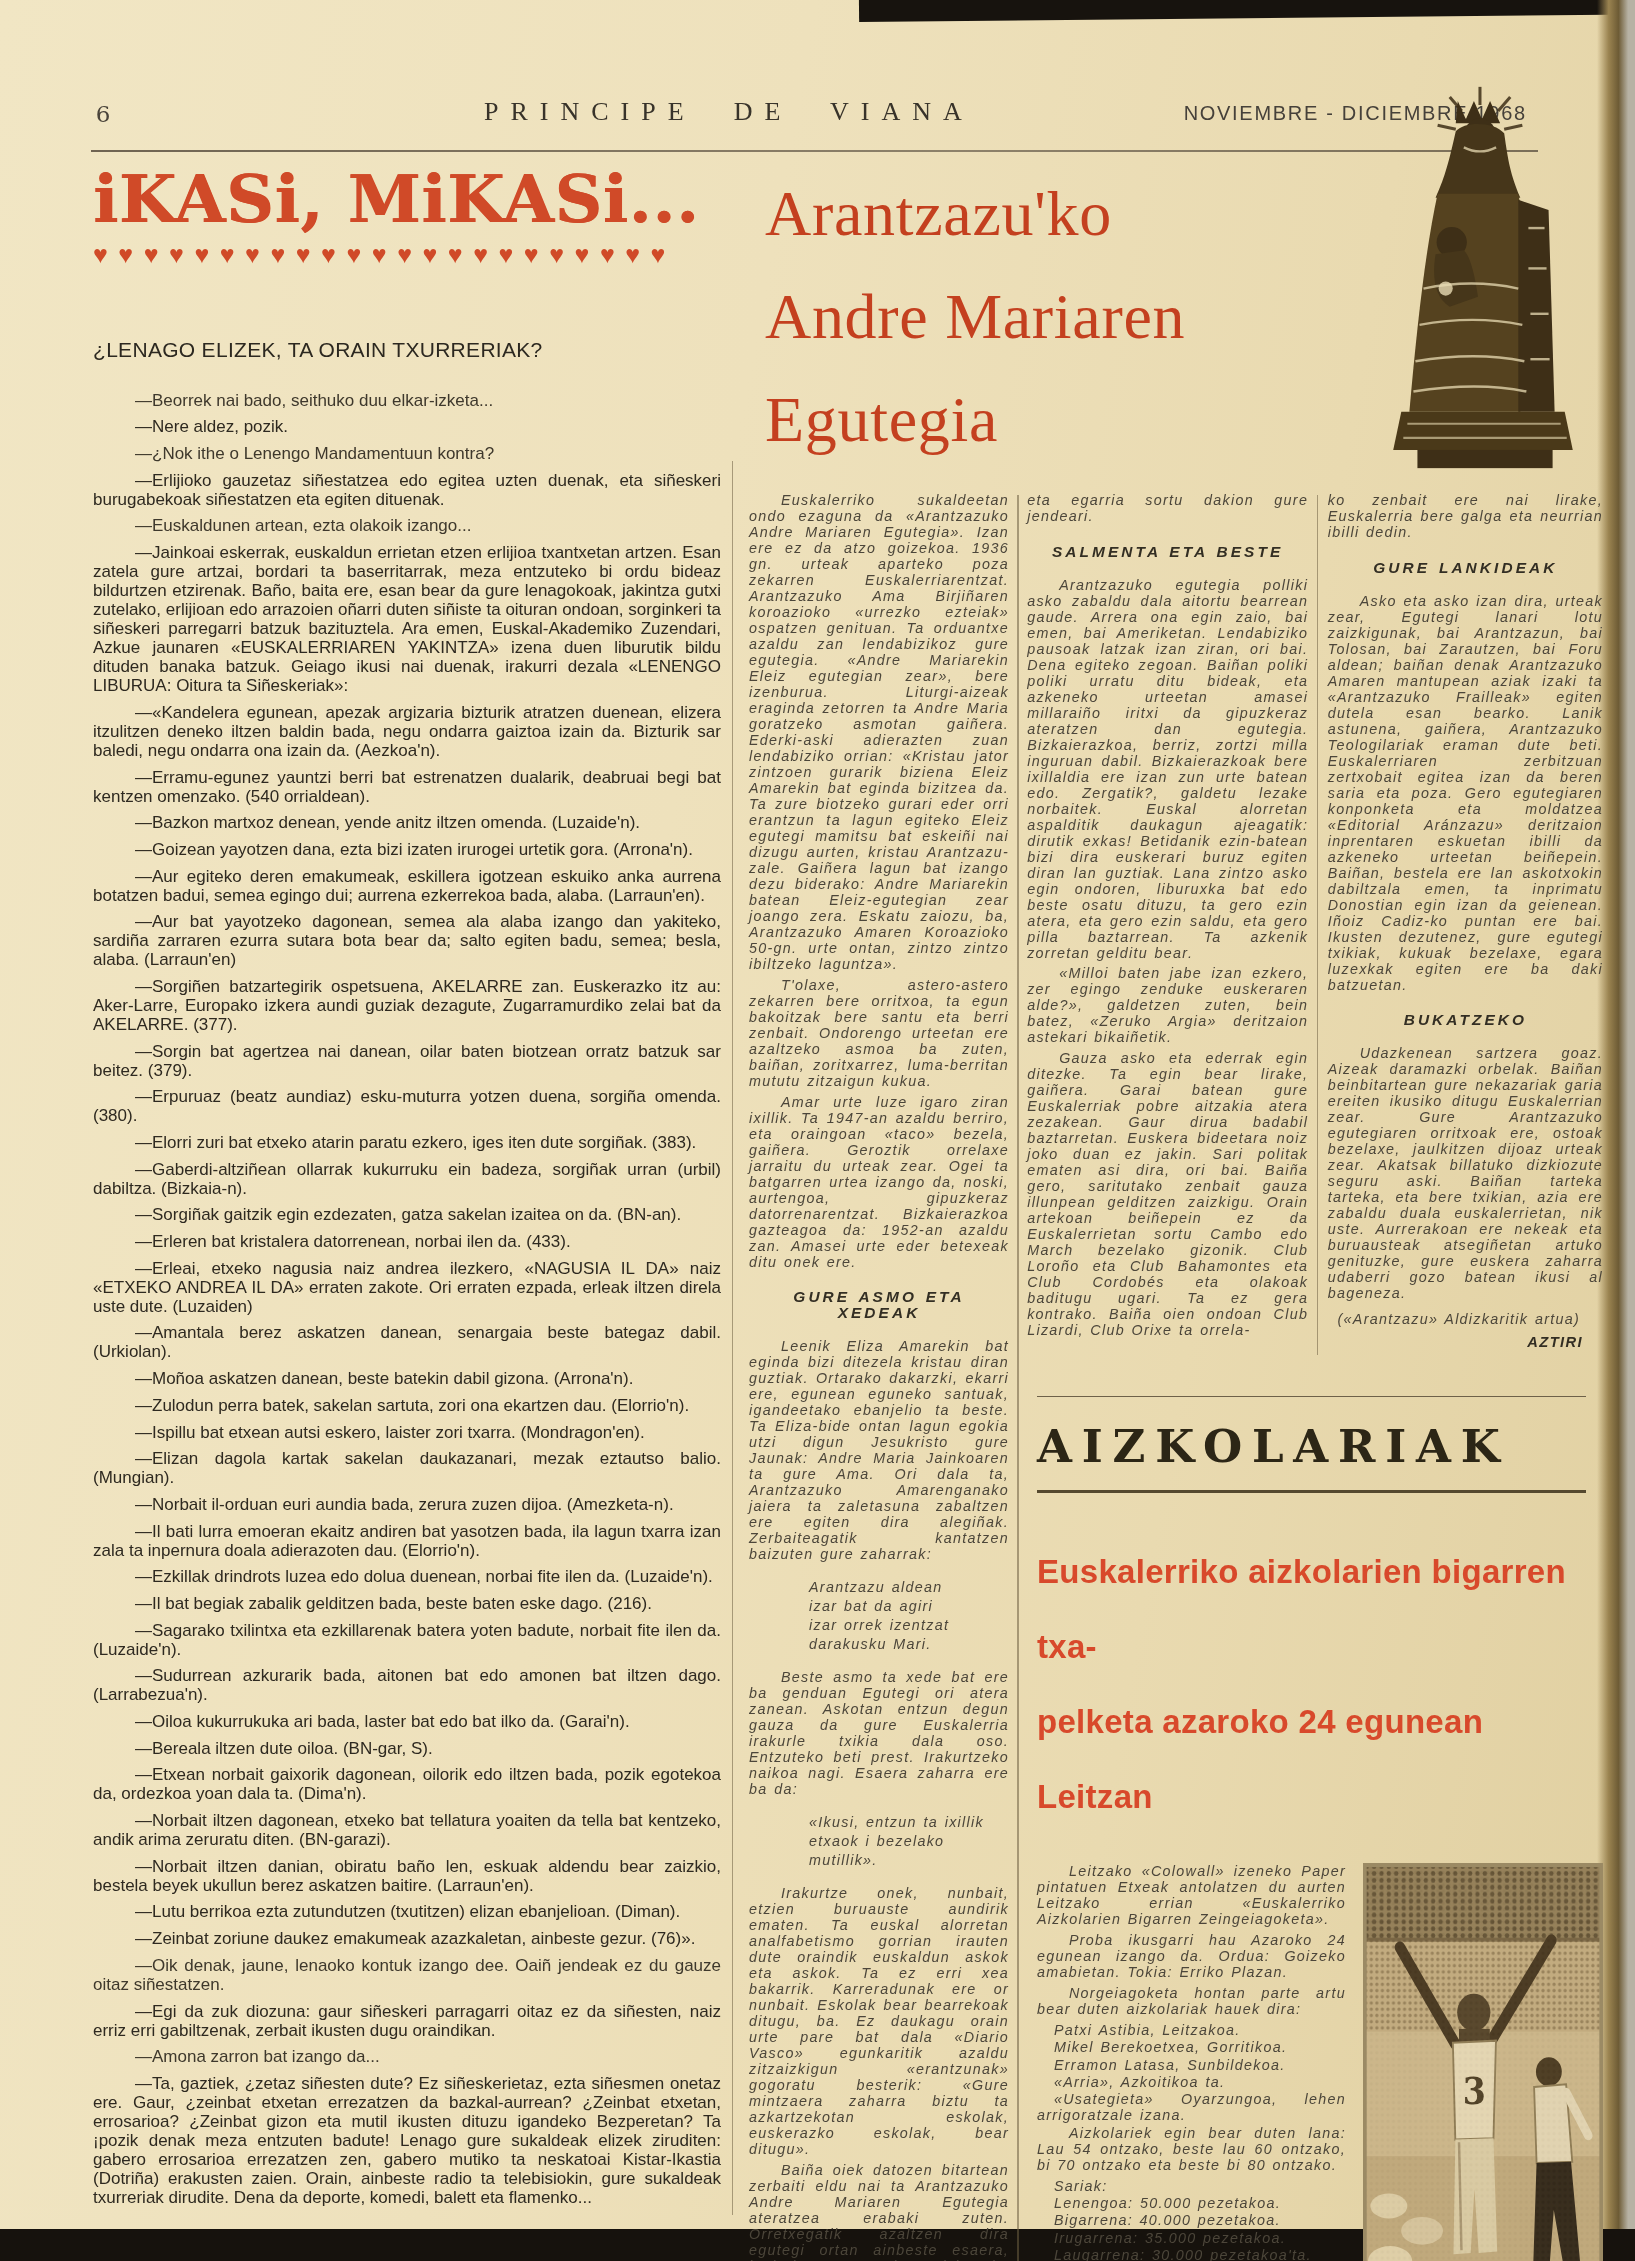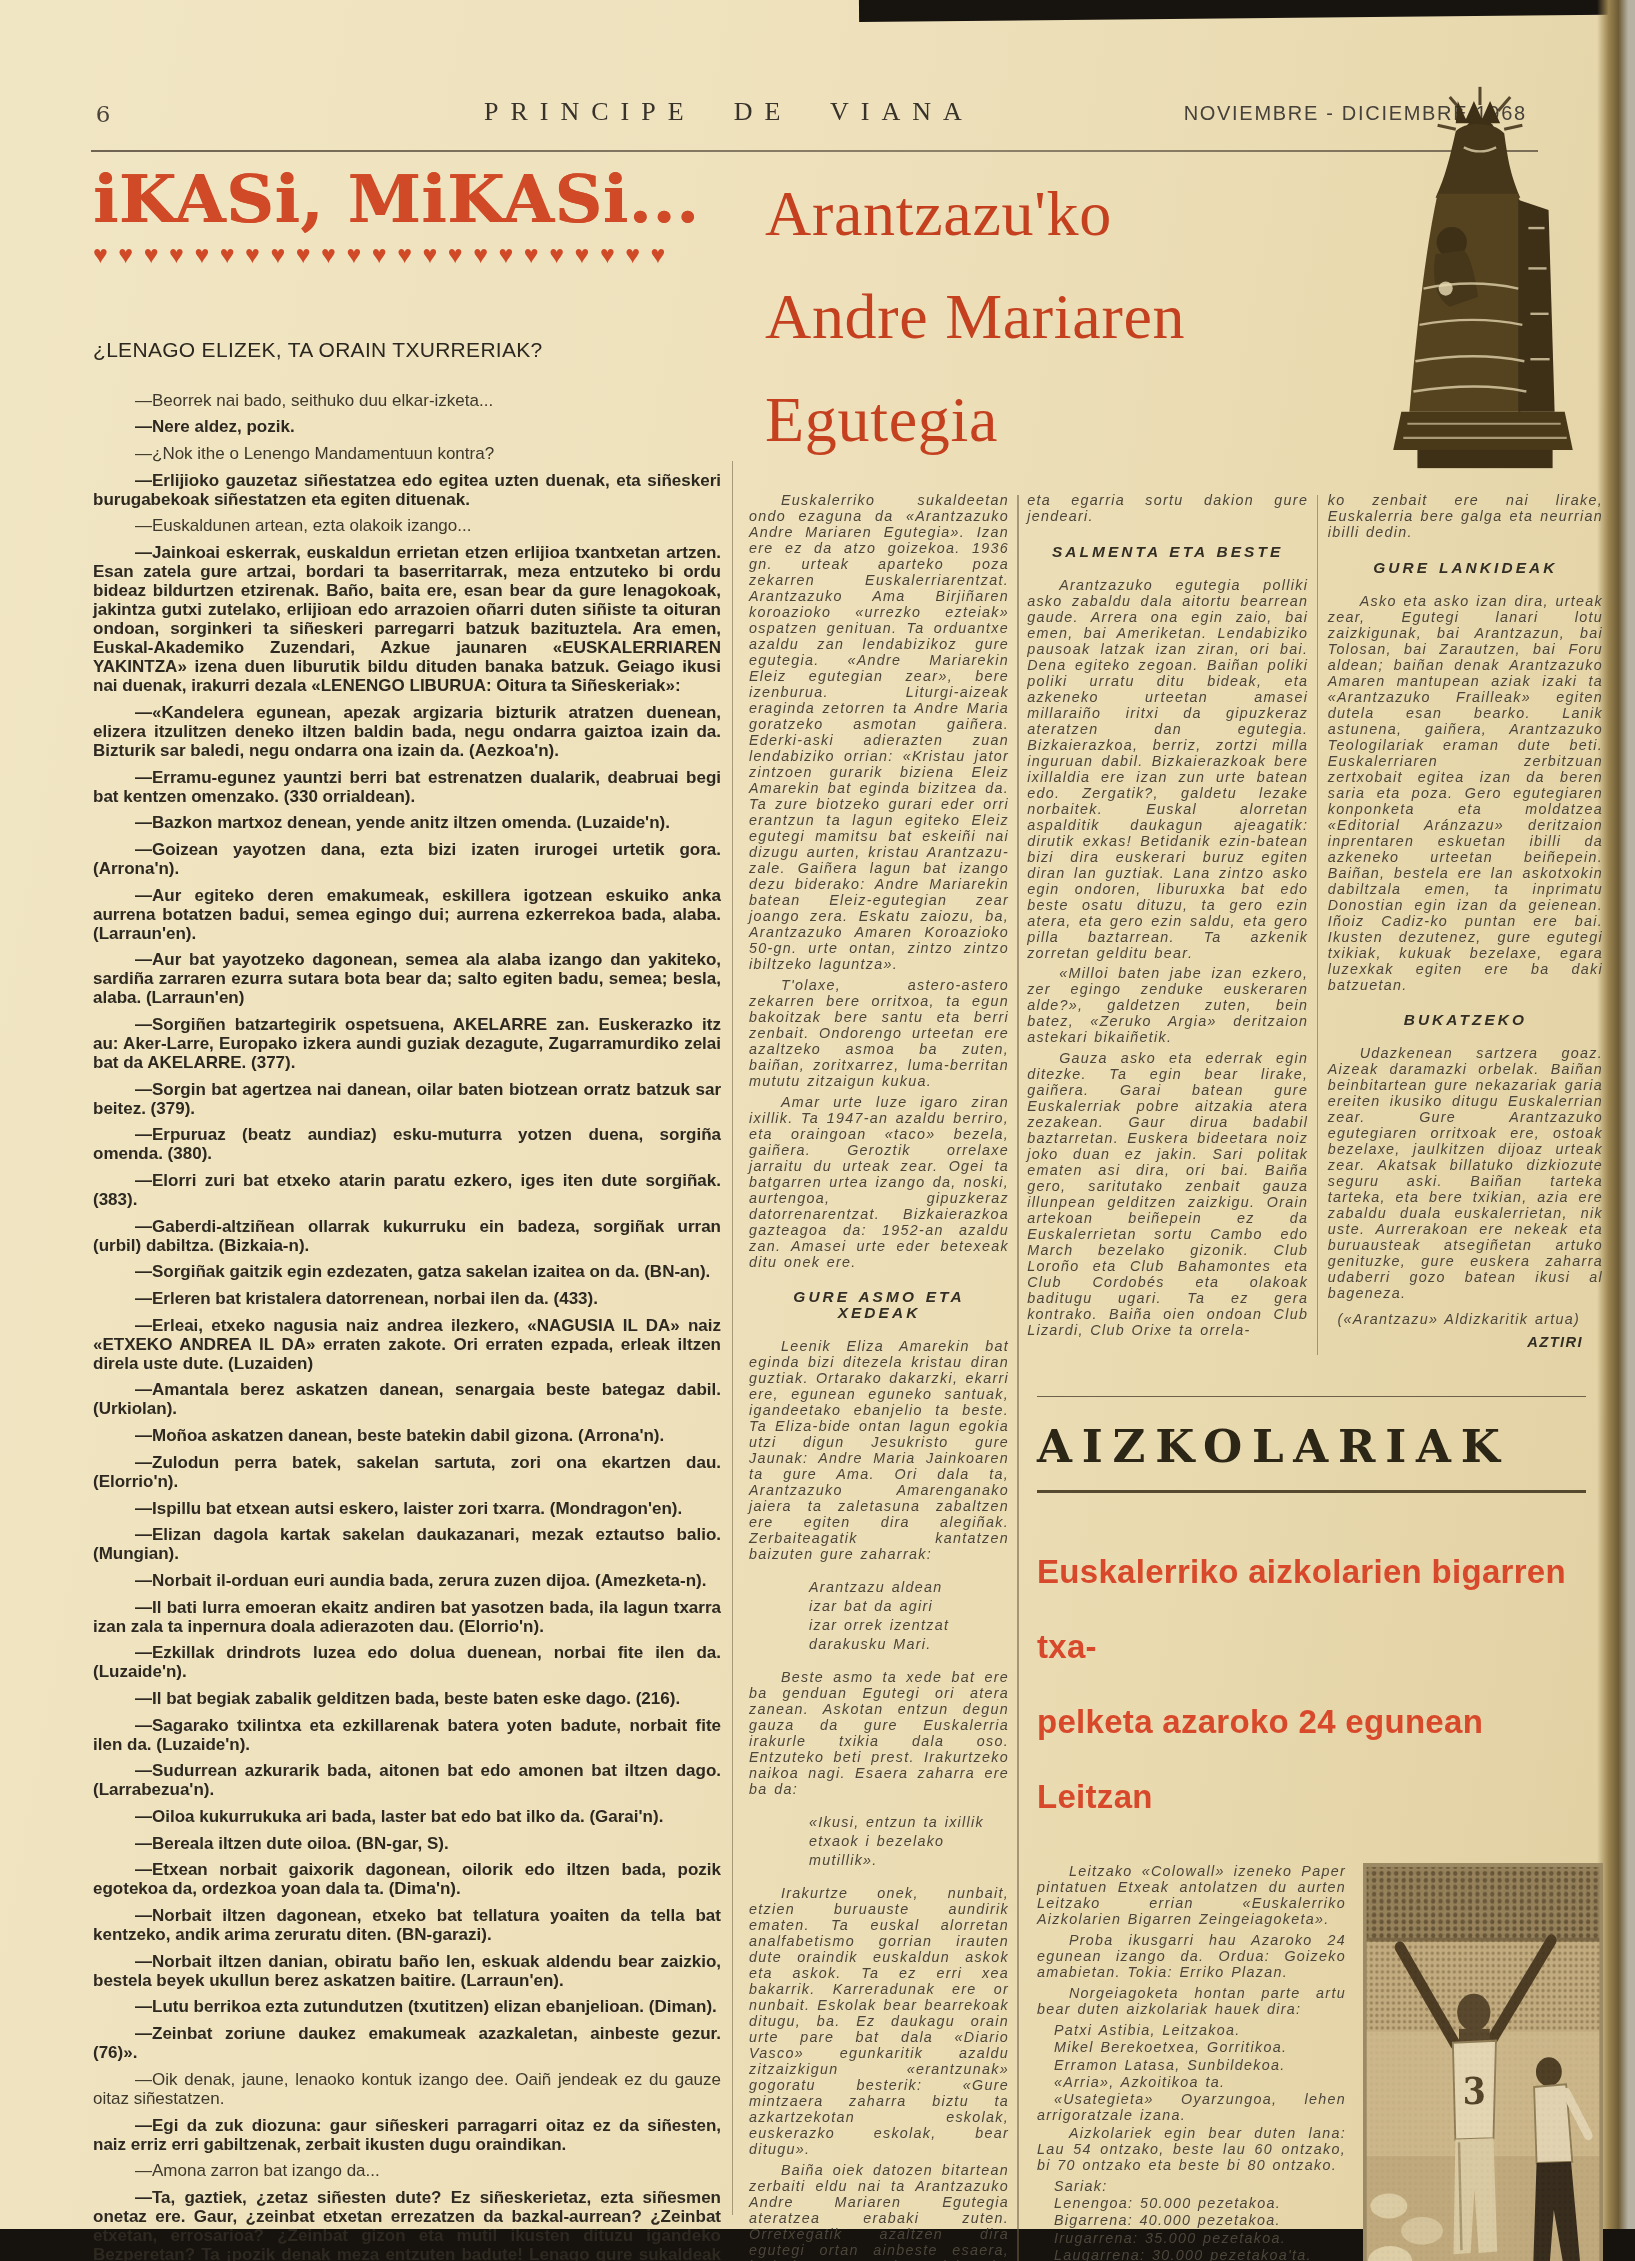--- a/index.html
+++ b/index.html
@@ -21,21 +21,21 @@
   .header-rule{position:absolute;left:91px;right:98px;top:150px;height:2.1px;
     background:linear-gradient(90deg,#6f6452,#8d816a 60%,#7a6e58);}
   
   .left-col{position:absolute;left:93px;top:166px;width:628px;}
   .logo{font-family:"DejaVu Serif",serif;font-weight:bold;font-size:66px;line-height:1.02;
     color:#d04a28;letter-spacing:0.7px;text-shadow:0.7px 0 0 #d04a28;}
   .ornaments{margin-top:8.4px;color:#d04a28;font-size:25px;letter-spacing:10.5px;line-height:1;}
   .article-title{margin-top:71px;text-align:left;font-weight:normal;font-size:21px;letter-spacing:0.3px;color:#2c2820;}
   .dialog{margin-top:29px;}
   .dialog p{font-size:17px;line-height:19px;margin:0 0 7.7px;text-indent:42px;
-    text-align:justify;font-weight:700;color:#2e2920;}
+    text-align:justify;font-weight:400;color:#2e2920;}
   .dialog p.light{font-weight:400;color:#3e382c;}
   
   .vrule-main{position:absolute;left:732px;top:461px;height:1754px;width:1.4px;background:rgba(110,95,65,.55);}
   
   .right-zone{position:absolute;left:749px;top:162px;width:854px;}
   .headline-block{position:relative;height:316px;}
   .headline-line{font-family:Liberation Serif, serif;font-size:64px;line-height:103px;
     color:#c4401f;letter-spacing:0.7px;margin-left:16px;}
   .madonna{position:absolute;top:-89px;right:4.2px;width:232px;height:411px;}
   .cols-row{display:flex;margin-top:14px;align-items:stretch;}
@@ -91,21 +91,21 @@
     <div class="article-title">¿LENAGO ELIZEK, TA ORAIN TXURRERIAK?</div>
     <div class="dialog">
 
     <p class="light">—Beorrek nai bado, seithuko duu elkar-izketa...</p>
         <p>—Nere aldez, pozik.</p>
         <p class="light">—¿Nok ithe o Lenengo Mandamentuun kontra?</p>
         <p>—Erlijioko gauzetaz siñestatzea edo egitea uzten duenak, eta siñeskeri burugabekoak siñestatzen eta egiten dituenak.</p>
         <p class="light">—Euskaldunen artean, ezta olakoik izango...</p>
         <p>—Jainkoai eskerrak, euskaldun errietan etzen erlijioa txantxetan artzen. Esan zatela gure artzai, bordari ta baserritarrak, meza entzuteko bi ordu bideaz bildurtzen etzirenak. Baño, baita ere, esan bear da gure lenagokoak, jakintza gutxi zutelako, erlijioan edo arrazoien oñarri duten siñiste ta oituran ondoan, sorginkeri ta siñeskeri parregarri batzuk bazituztela. Ara emen, Euskal-Akademiko Zuzendari, Azkue jaunaren «EUSKALERRIAREN YAKINTZA» izena duen liburutik bildu dituden banaka batzuk. Geiago ikusi nai duenak, irakurri dezala «LENENGO LIBURUA: Oitura ta Siñeskeriak»:</p>
         <p>—«Kandelera egunean, apezak argizaria bizturik atratzen duenean, elizera itzulitzen deneko iltzen baldin bada, negu ondarra gaiztoa izain da. Bizturik sar baledi, negu ondarra ona izain da. (Aezkoa'n).</p>
-        <p>—Erramu-egunez yauntzi berri bat estrenatzen dualarik, deabruai begi bat kentzen omenzako. (330 orrialdean).</p>
+        <p>—Erramu-egunez yauntzi berri bat estrenatzen dualarik, deabruai begi bat kentzen omenzako. (540 orrialdean).</p>
         <p>—Bazkon martxoz denean, yende anitz iltzen omenda. (Luzaide'n).</p>
         <p>—Goizean yayotzen dana, ezta bizi izaten irurogei urtetik gora. (Arrona'n).</p>
         <p>—Aur egiteko deren emakumeak, eskillera igotzean eskuiko anka aurrena botatzen badui, semea egingo dui; aurrena ezkerrekoa bada, alaba. (Larraun'en).</p>
         <p>—Aur bat yayotzeko dagonean, semea ala alaba izango dan yakiteko, sardiña zarraren ezurra sutara bota bear da; salto egiten badu, semea; besla, alaba. (Larraun'en)</p>
         <p>—Sorgiñen batzartegirik ospetsuena, AKELARRE zan. Euskerazko itz au: Aker-Larre, Europako izkera aundi guziak dezagute, Zugarramurdiko zelai bat da AKELARRE. (377).</p>
         <p>—Sorgin bat agertzea nai danean, oilar baten biotzean orratz batzuk sar beitez. (379).</p>
         <p>—Erpuruaz (beatz aundiaz) esku-muturra yotzen duena, sorgiña omenda. (380).</p>
         <p>—Elorri zuri bat etxeko atarin paratu ezkero, iges iten dute sorgiñak. (383).</p>
         <p>—Gaberdi-altziñean ollarrak kukurruku ein badeza, sorgiñak urran (urbil) dabiltza. (Bizkaia-n).</p>
         <p>—Sorgiñak gaitzik egin ezdezaten, gatza sakelan izaitea on da. (BN-an).</p>

